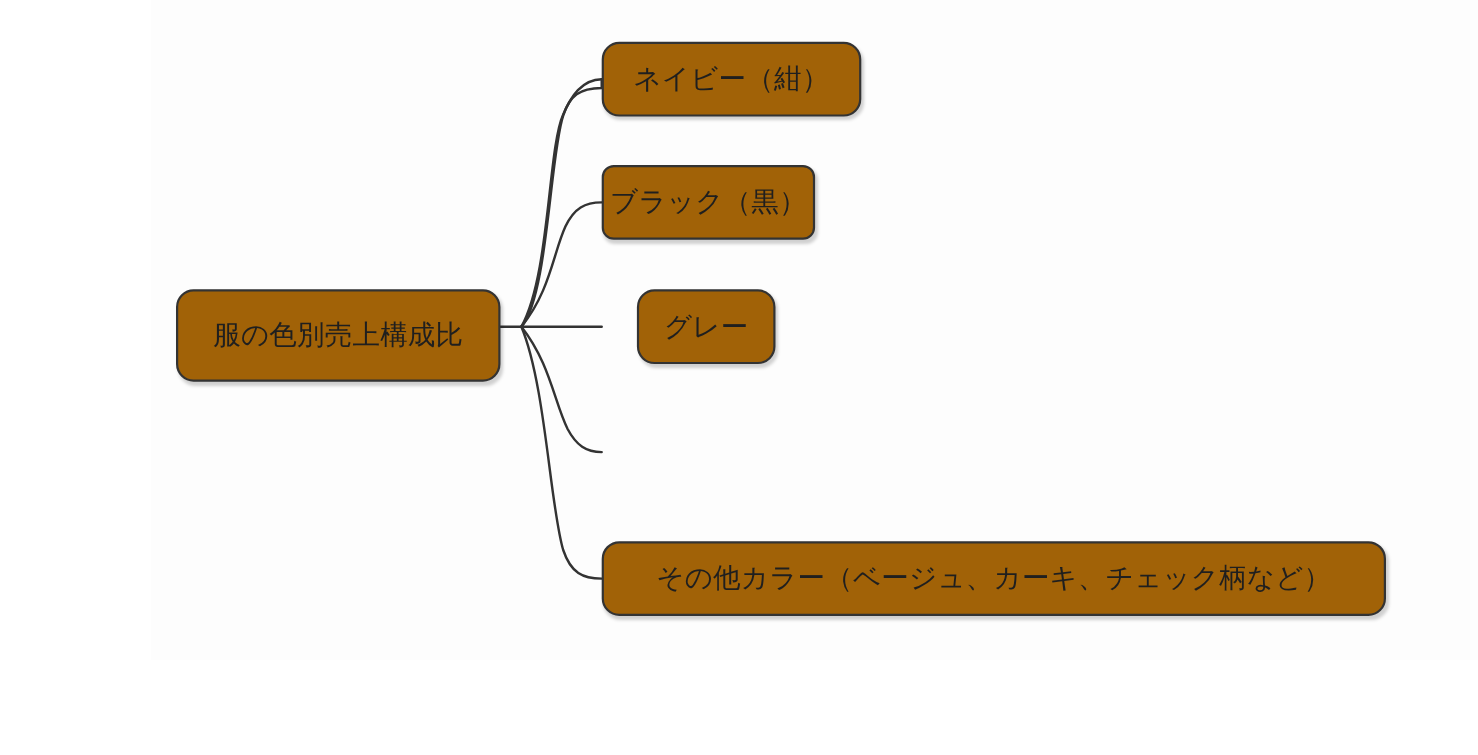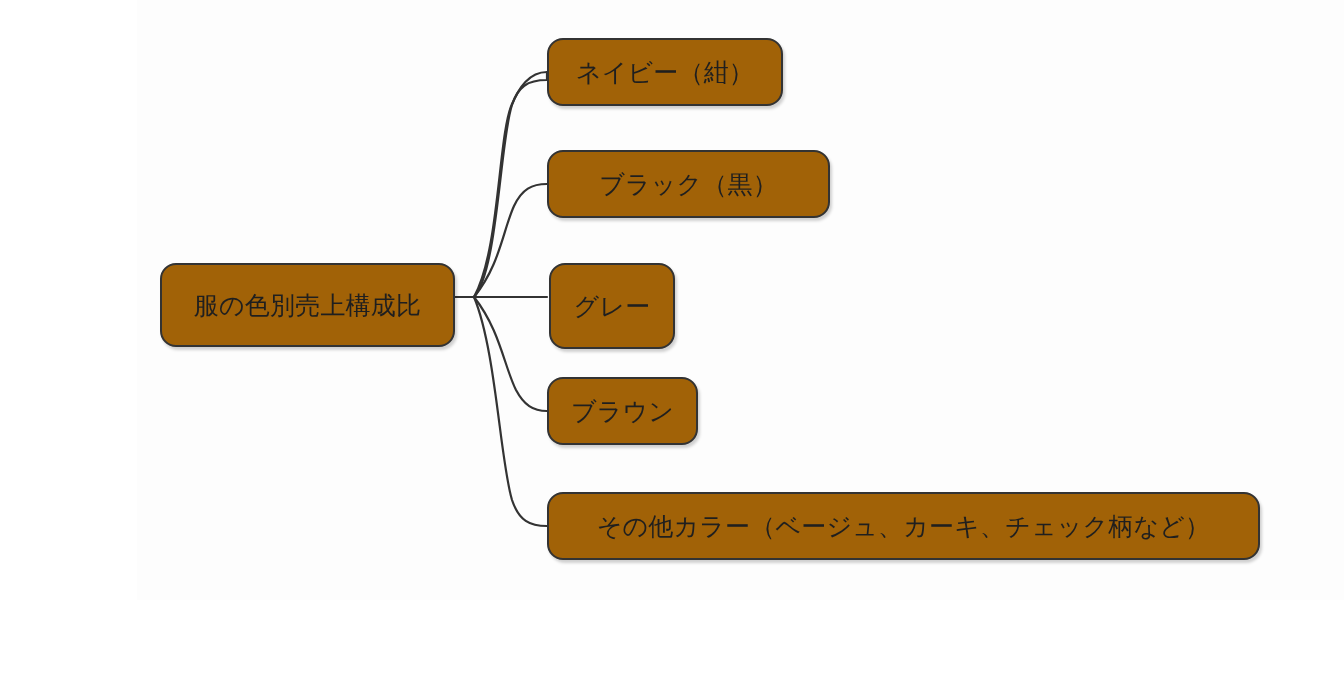--- a/index.html
+++ b/index.html
@@ -62,28 +62,29 @@
   }
   #node-child-0 {
     left: 547px;
     top: 38px;
     width: 236px;
     height: 68px;
   }
   #node-child-1 {
     left: 547px;
     top: 150px;
-    width: 283px;
+    width: 194px;
     height: 68px;
+    border-radius: 11px;
   }
   #node-child-2 {
-    left: 549px;
+    left: 579px;
     top: 263px;
     width: 126px;
-    height: 86px;
+    height: 68px;
   }
   #node-child-3 {
     left: 547px;
     top: 377px;
     width: 151px;
     height: 68px;
   }
   #node-child-4 {
     left: 547px;
     top: 492px;
@@ -127,21 +128,18 @@
   </div>
 
   <div class="mind-node" id="node-child-1">
     <span class="node-label">ブラック（黒）</span>
   </div>
 
   <div class="mind-node" id="node-child-2">
     <span class="node-label">グレー</span>
   </div>
 
-  <div class="mind-node" id="node-child-3">
-    <span class="node-label">ブラウン</span>
-  </div>
 
   <div class="mind-node" id="node-child-4">
     <span class="node-label">その他カラー（ベージュ、カーキ、チェック柄など）</span>
   </div>
 
 </div>
 
 </body></html>

